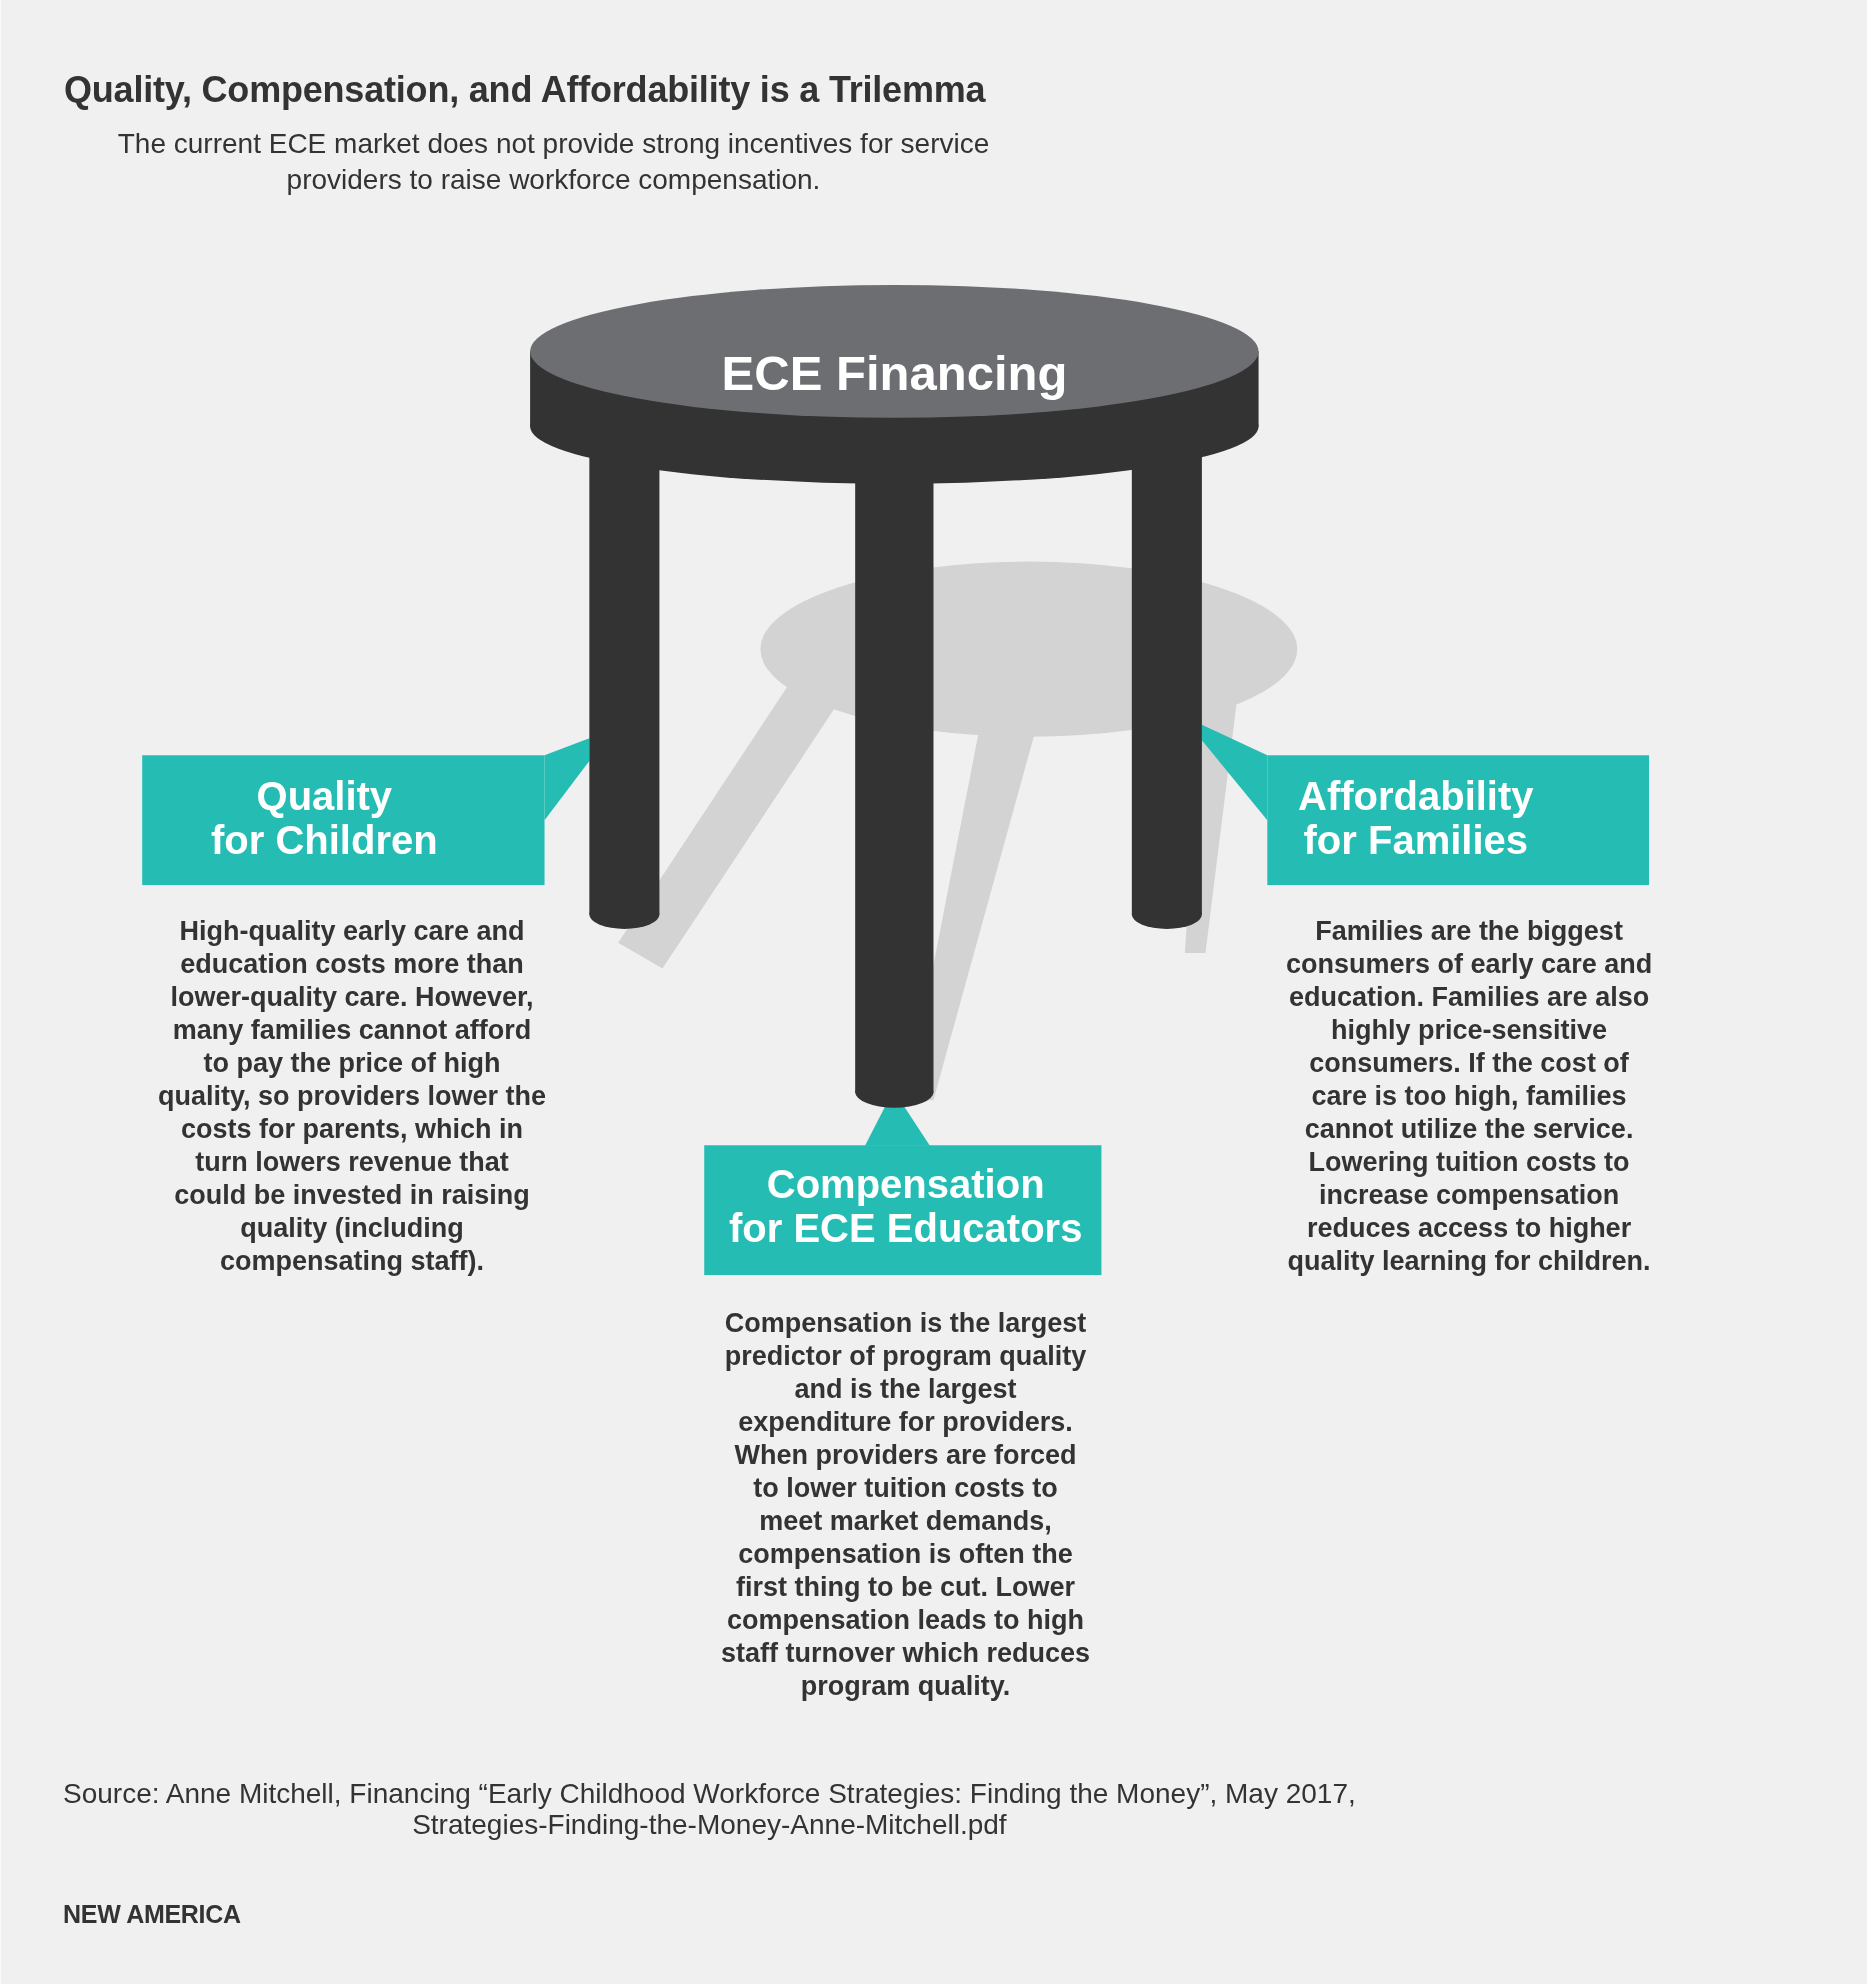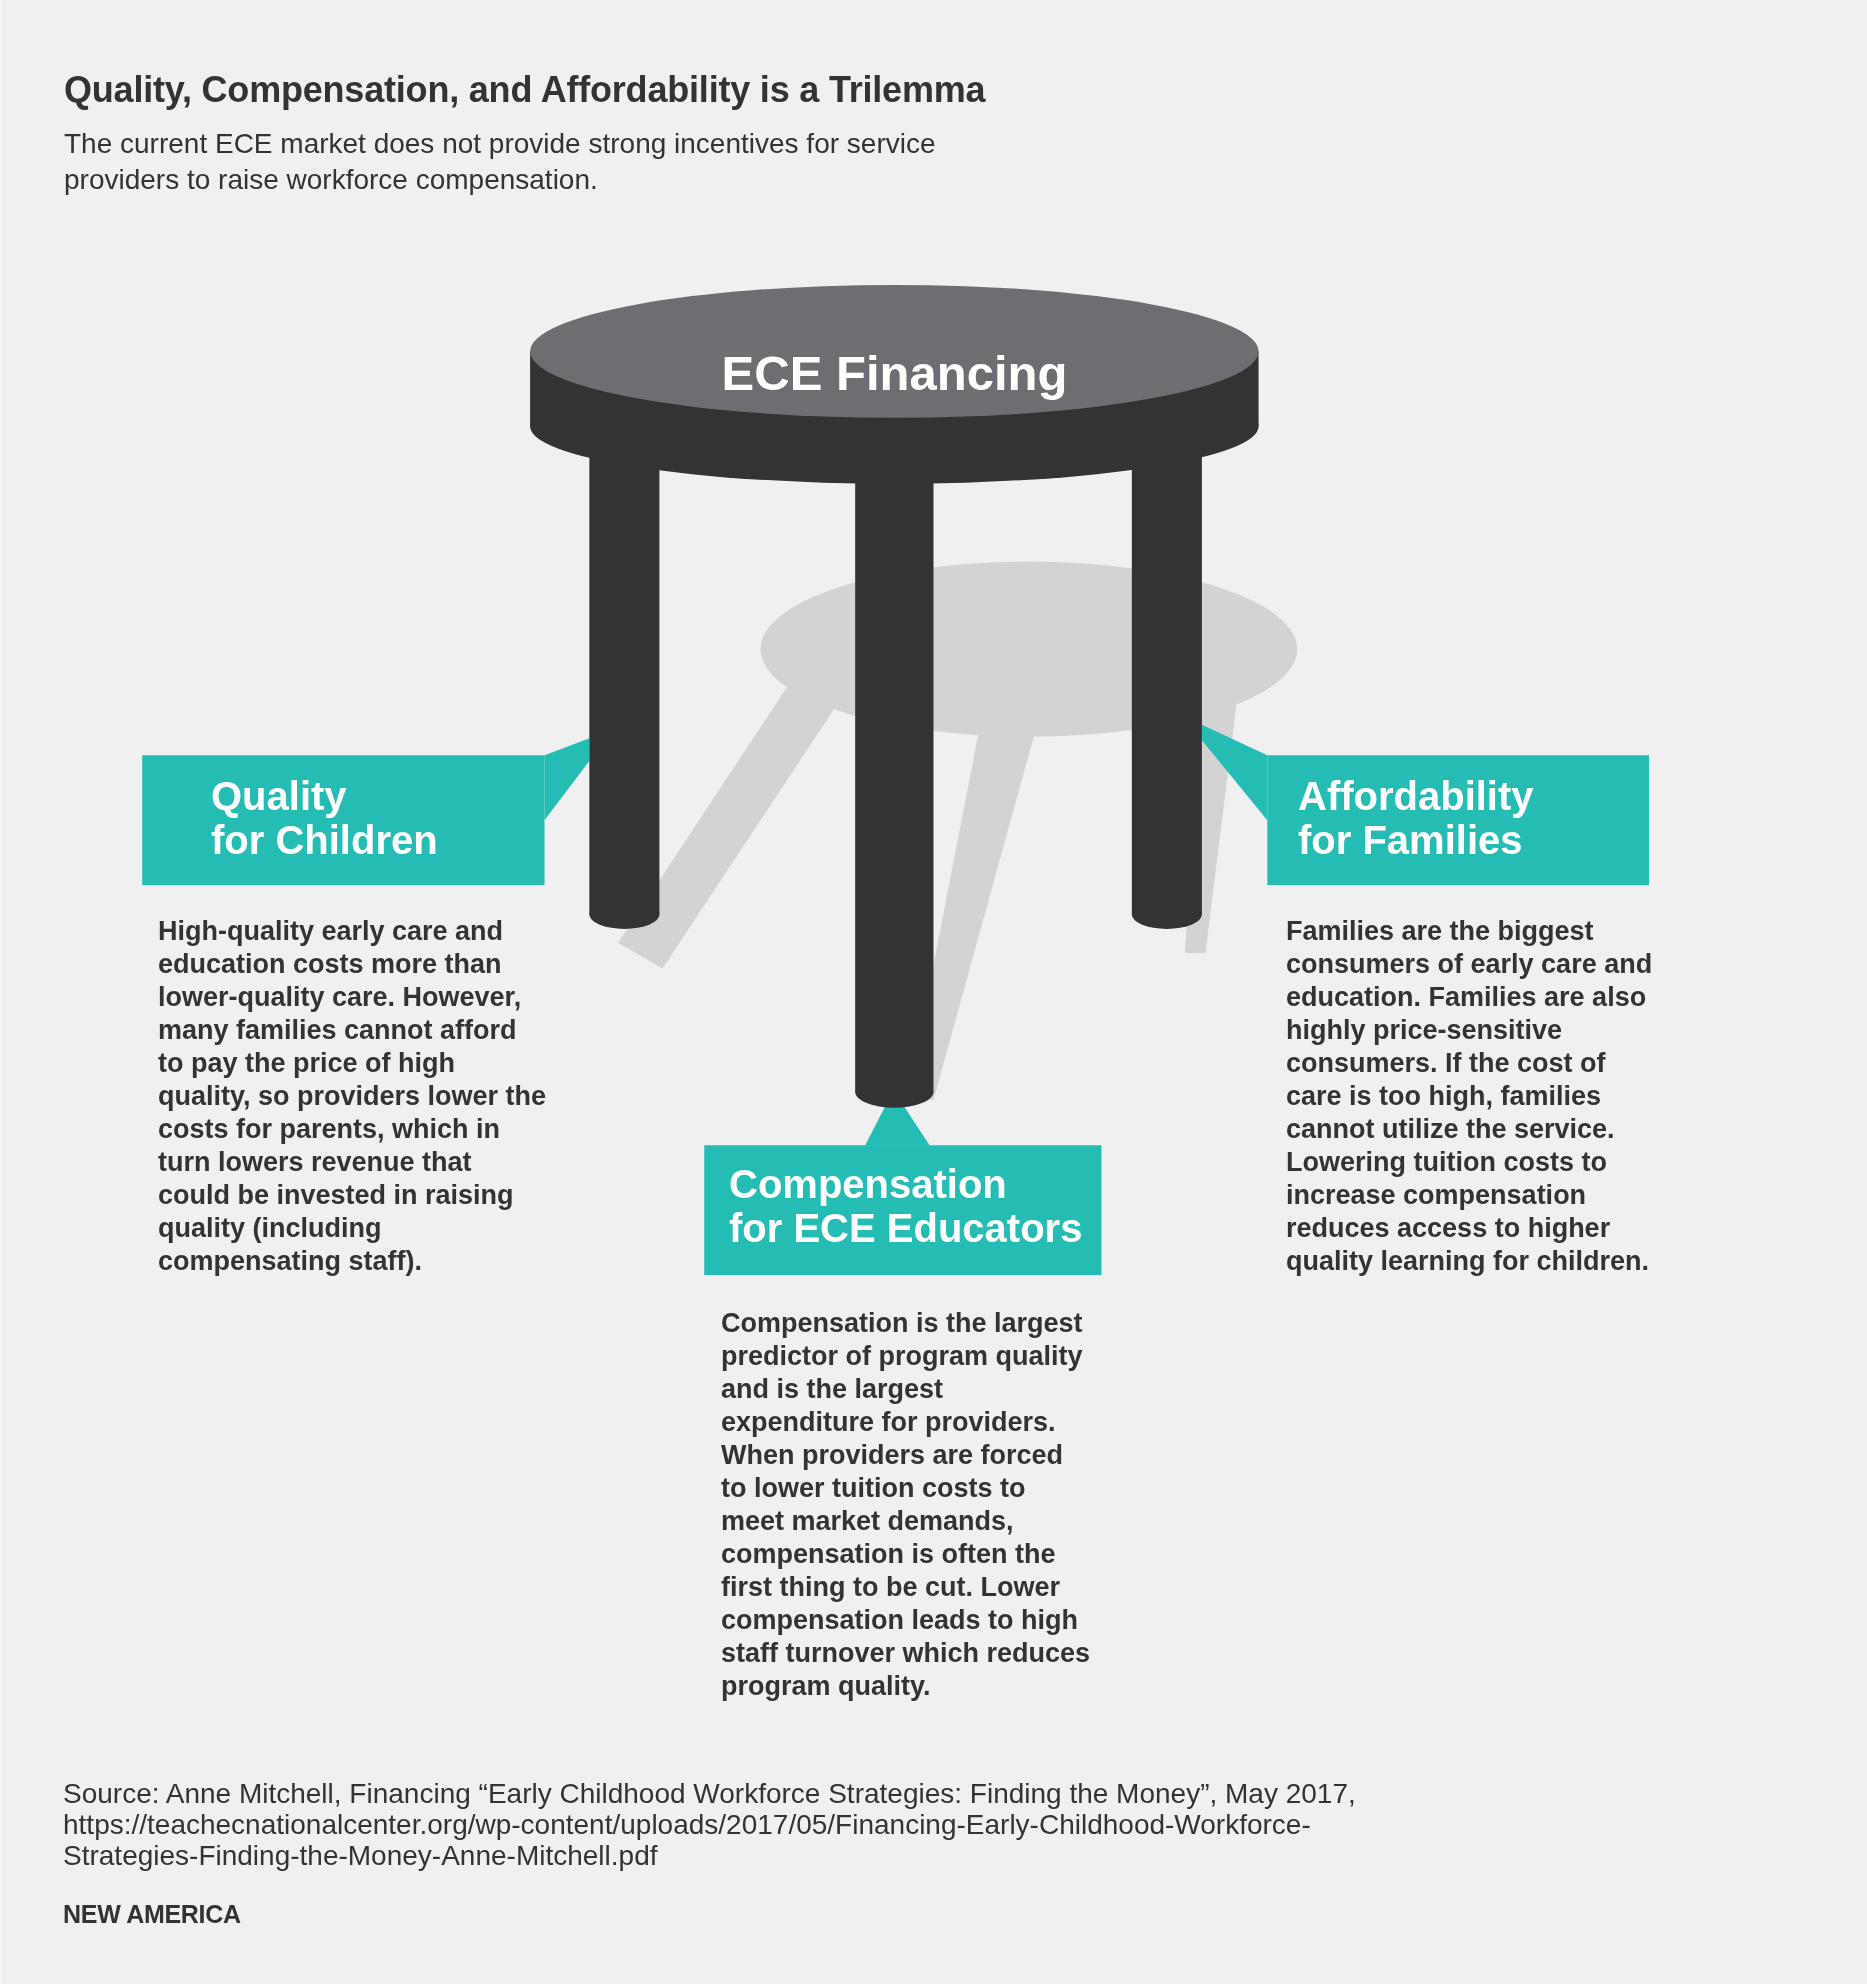--- a/index.html
+++ b/index.html
@@ -45,21 +45,21 @@
   }
   .source {
     left: 63px; top: 1778px;
     font-size: 28px; line-height: 31px; white-space: nowrap;
   }
   .brand {
     left: 63px; top: 1901px;
     font-size: 25px; font-weight: 700; line-height: 27px; letter-spacing: -0.3px;
     white-space: nowrap;
   }
-  .line { display: block; }
+  .line { display: block; text-align: center; }
 </style>
 </head>
 <body>
 
 <div class="frame"></div>
 
 <svg class="art" width="1868" height="1985" viewBox="0 0 3626 3853">
 
   <g fill="#d3d3d3">
     <ellipse cx="1997" cy="1260" rx="521" ry="170"></ellipse>
@@ -153,17 +153,16 @@
   <span class="line">care is too high, families</span>
   <span class="line">cannot utilize the service.</span>
   <span class="line">Lowering tuition costs to</span>
   <span class="line">increase compensation</span>
   <span class="line">reduces access to higher</span>
   <span class="line">quality learning for children.</span>
 </div>
 
 <div class="abs source">
   <span class="line">Source: Anne Mitchell, Financing “Early Childhood Workforce Strategies: Finding the Money”, May 2017,</span>
-  <span class="line">https://teachecnationalcenter.org/wp-content/uploads/2017/05/Financing-Early-Childhood-Workforce-</span>
   <span class="line">Strategies-Finding-the-Money-Anne-Mitchell.pdf</span>
 </div>
 <div class="abs brand">NEW AMERICA</div>
 
 
 </body></html>

